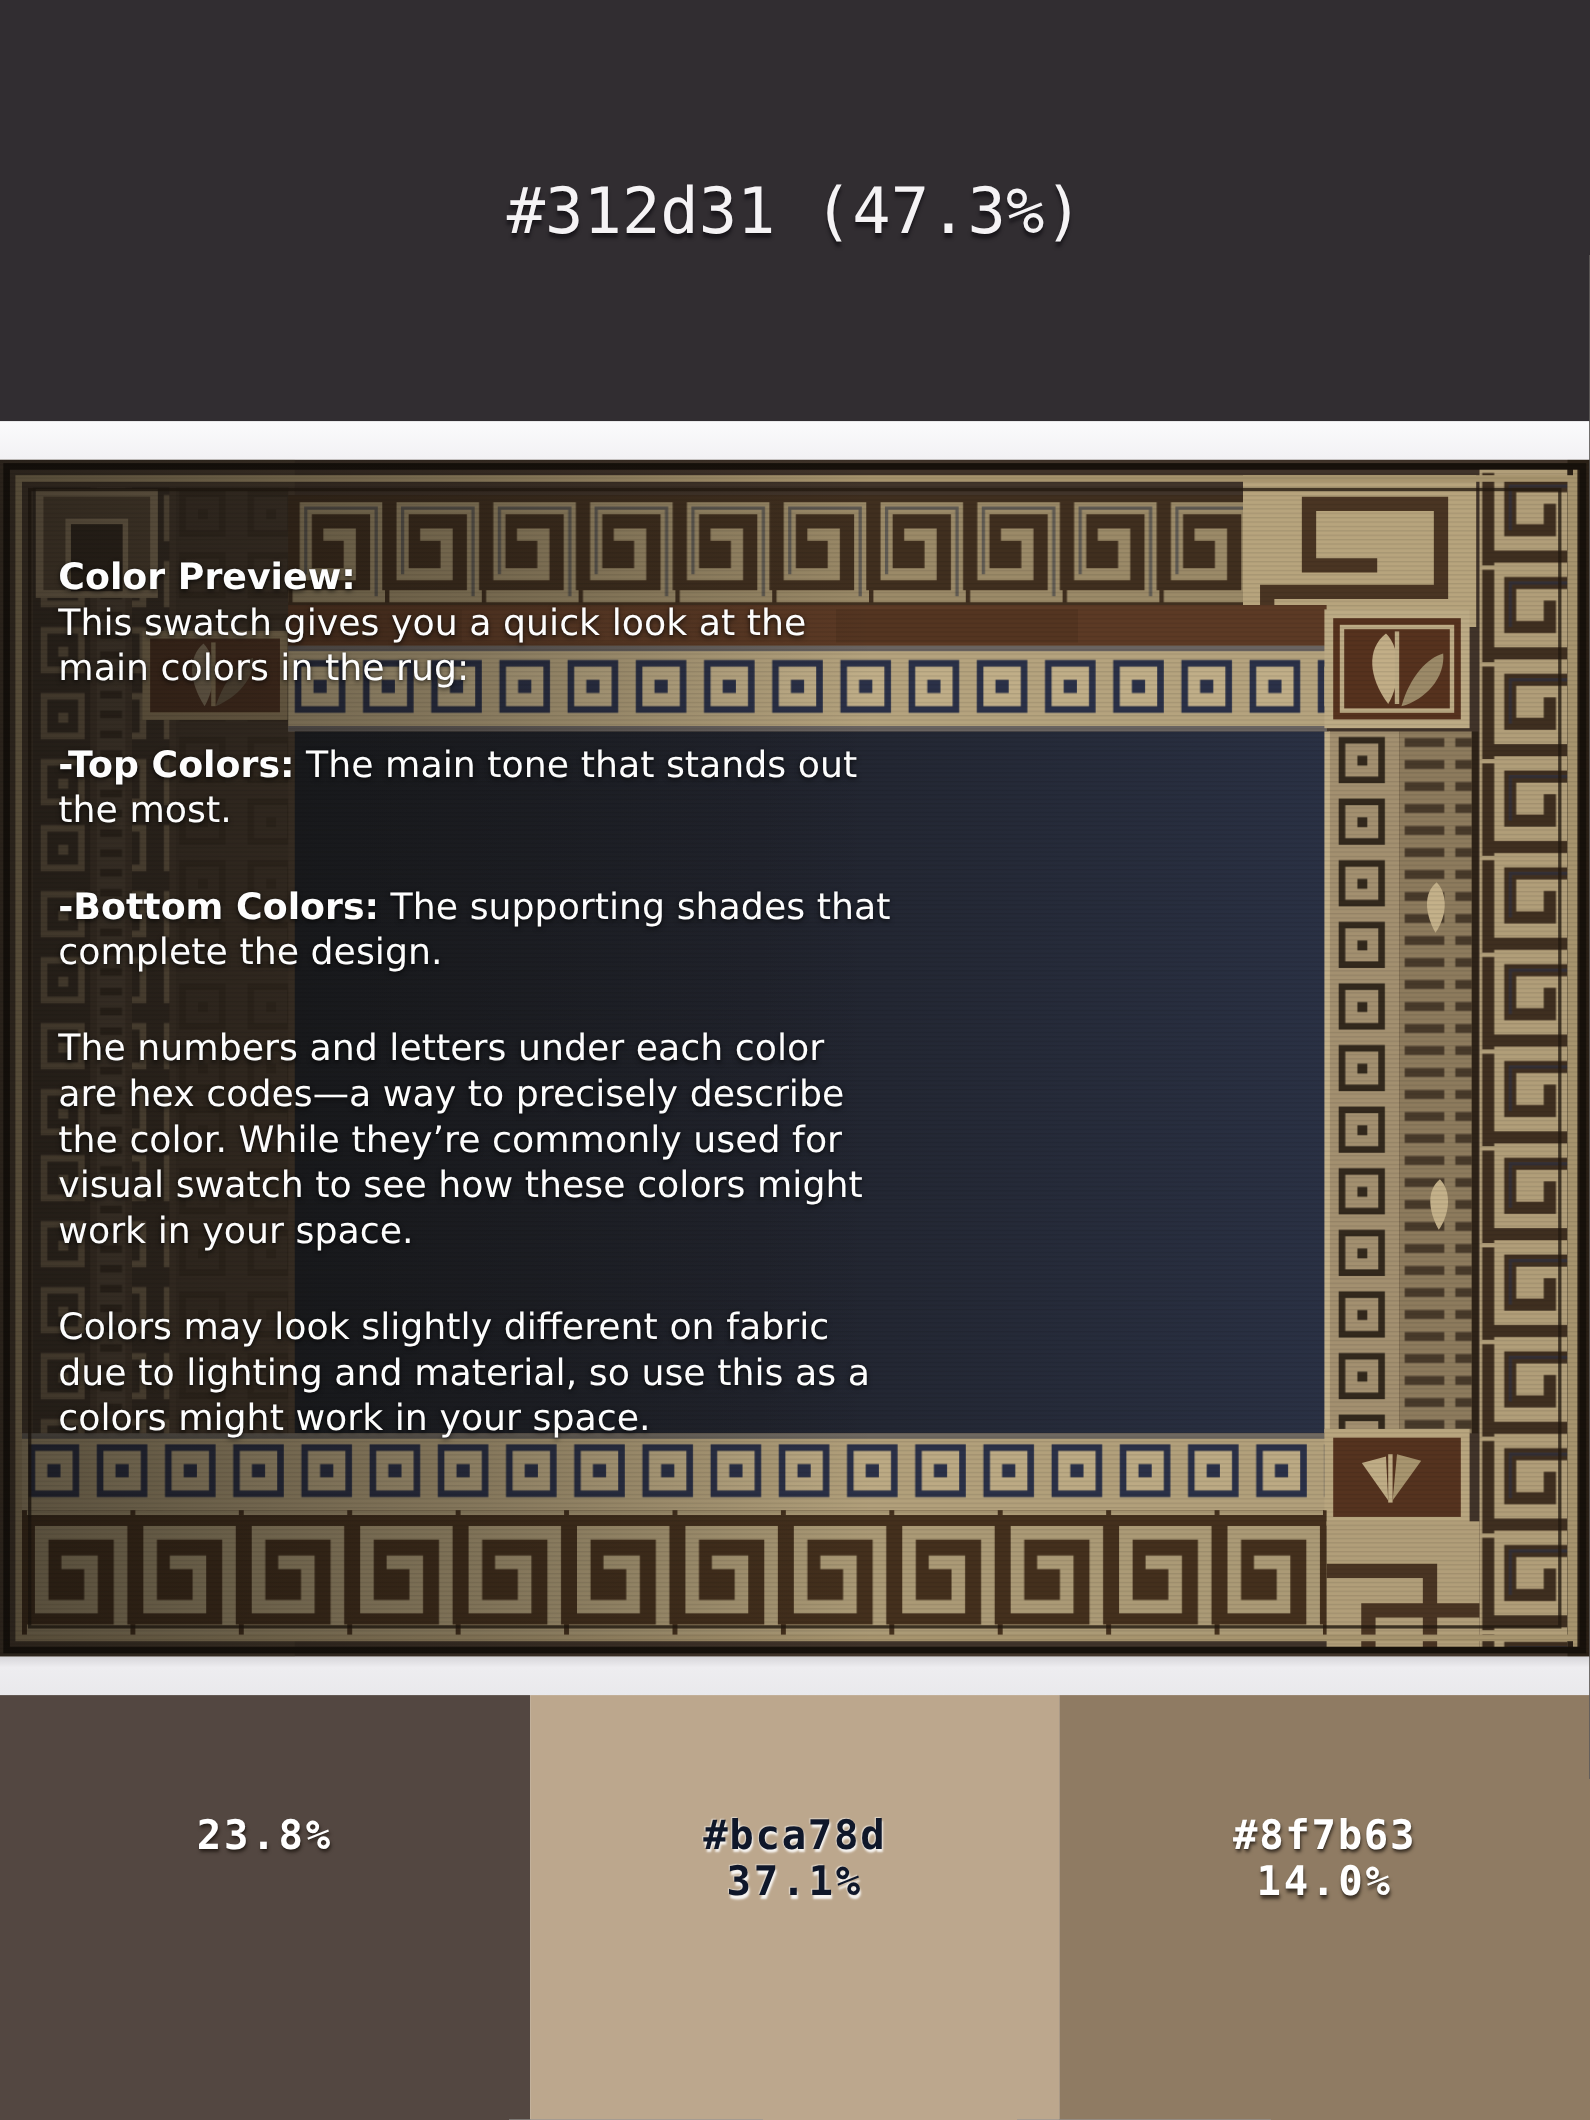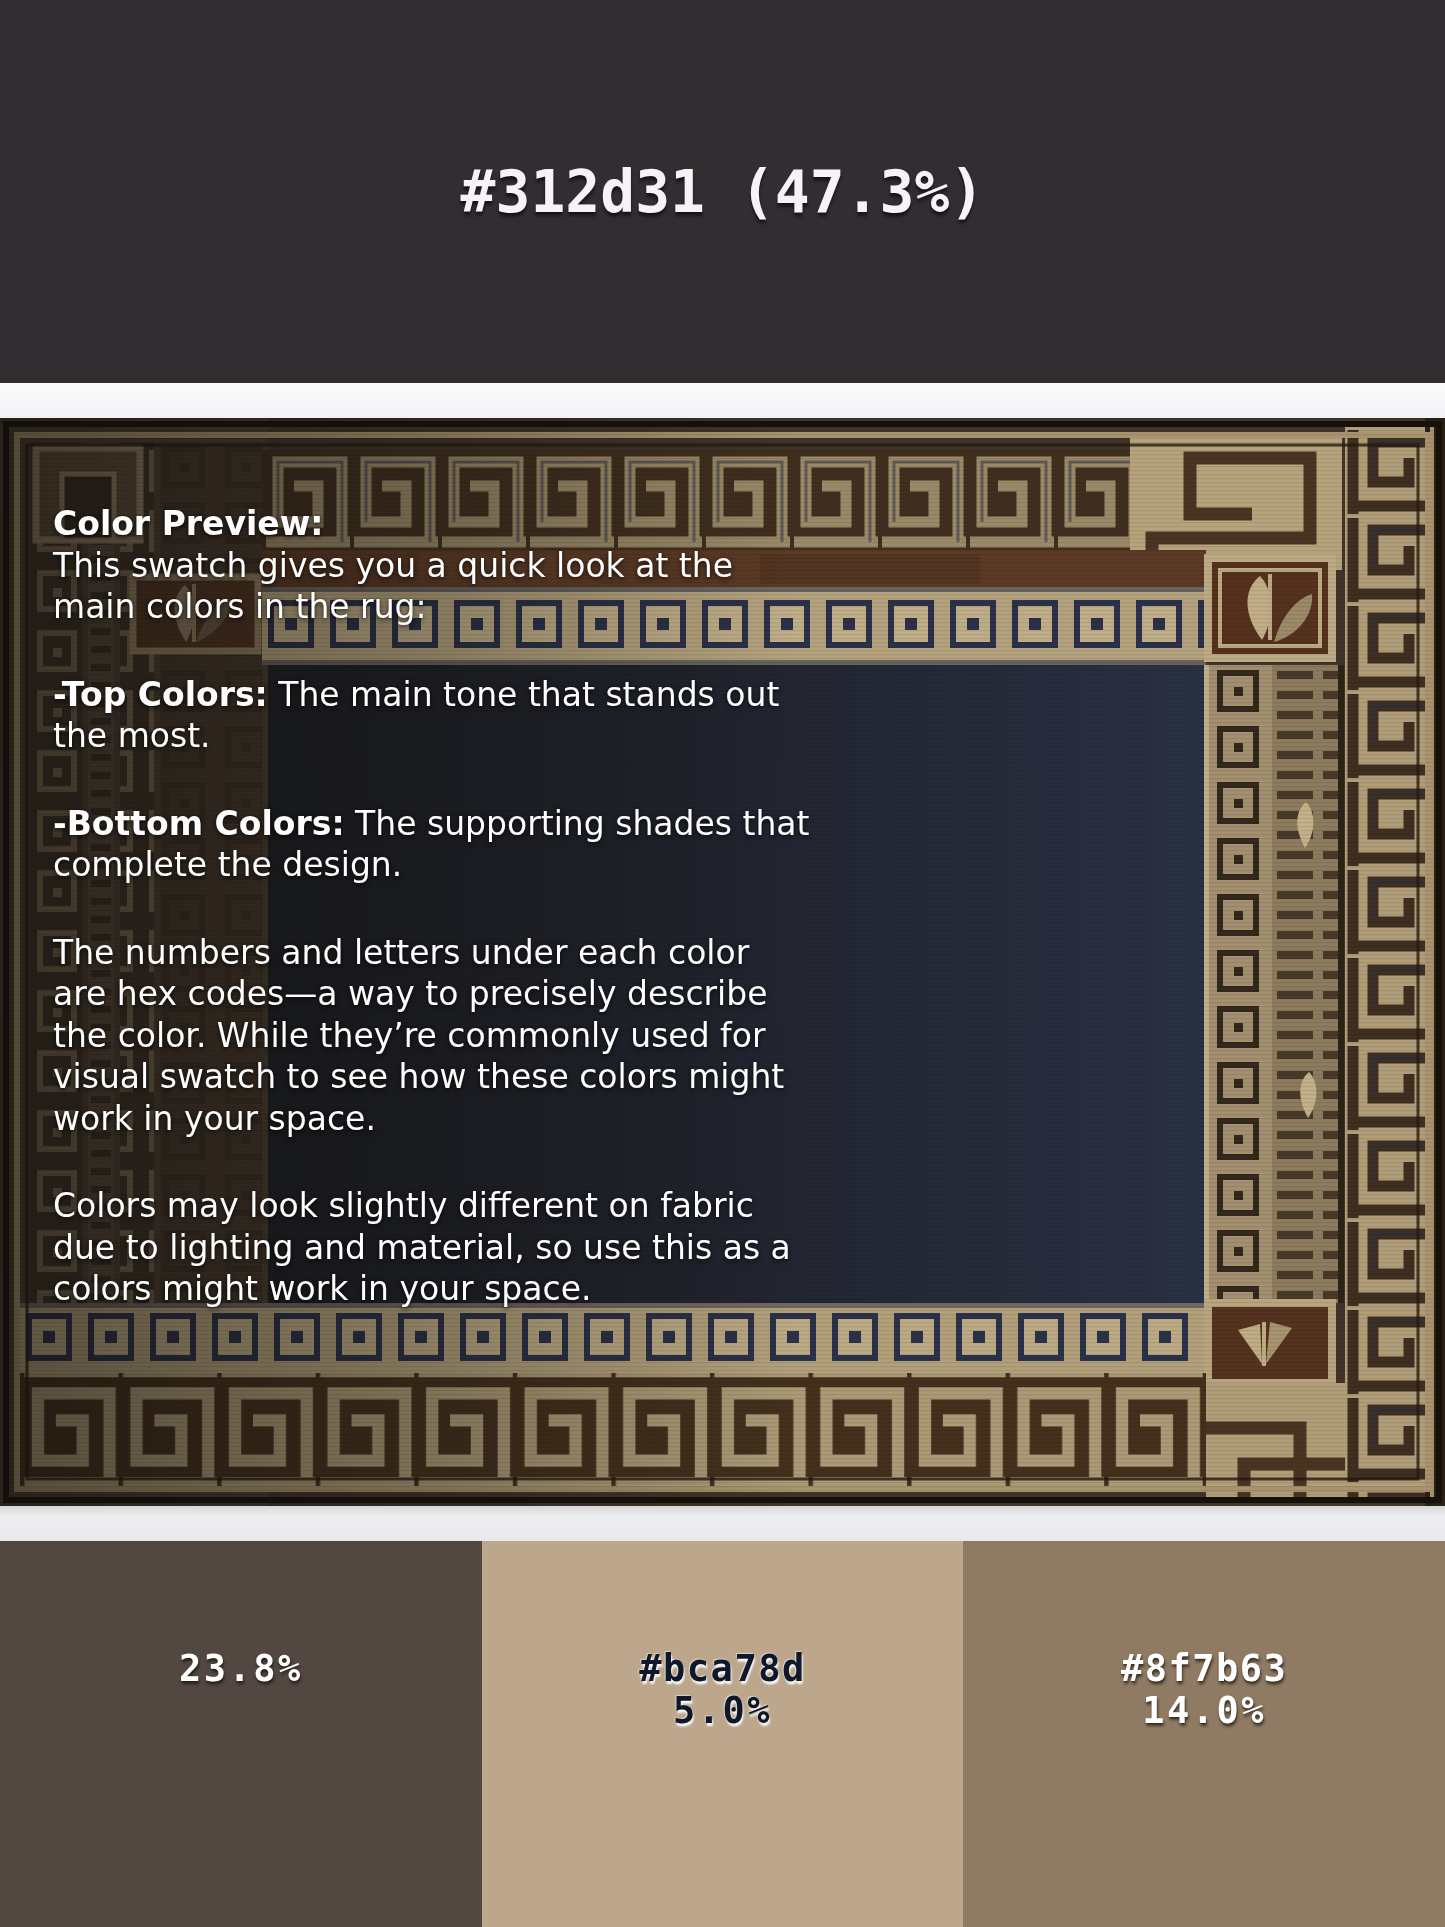--- a/index.html
+++ b/index.html
@@ -8,21 +8,21 @@
     background:#fff;overflow:hidden;
     font-family:"DejaVu Sans",sans-serif;
   }
   
   .banner{
     position:absolute;left:0;top:0;width:1445px;height:383px;
     display:flex;align-items:center;justify-content:center;
   }
   .banner-title{
     font-family:"DejaVu Sans Mono",monospace;
-    font-weight:bold;font-size:58px;letter-spacing:0px;color:#f5f3f5;
+    font-weight:normal;font-size:58px;letter-spacing:0px;color:#f5f3f5;
     text-shadow:0 4px 3px rgba(10,8,12,.55),0 1px 1px rgba(0,0,0,.4);
   }
   
   .gap-band{position:absolute;left:0;width:1445px;}
   .gap-top{top:383px;height:35px;background:linear-gradient(180deg,#fbfbfc 0%,#f2f1f4 100%);}
   .gap-bottom{top:1506px;height:35px;background:linear-gradient(180deg,#d6d5d9 0%,#eeedf0 28%,#e9e9ec 100%);}
   
   .rug-wrap{position:absolute;left:0;top:418px;width:1445px;height:1088px;background:#3a2f24;}
   .rug-wrap svg{position:absolute;left:0;top:0;display:block;}
   
@@ -240,21 +240,21 @@
 
   <div class="swatch-row">
     <div class="swatch shadow-dark" style="background: rgb(83, 71, 65); color: rgb(255, 255, 255);">
       <div class="swatch-text">
         <div class="swatch-pct">23.8%</div>
       </div>
     </div>
     <div class="swatch shadow-light" style="background: rgb(188, 167, 141); color: #0f172a;">
       <div class="swatch-text">
         <div class="swatch-hex">#bca78d</div>
-        <div class="swatch-pct">5.0%</div>
+        <div class="swatch-pct">37.1%</div>
       </div>
     </div>
     <div class="swatch shadow-dark" style="background: rgb(143, 123, 99); color: rgb(255, 255, 255);">
       <div class="swatch-text">
         <div class="swatch-hex">#8f7b63</div>
         <div class="swatch-pct">14.0%</div>
       </div>
     </div>
   </div>
 

